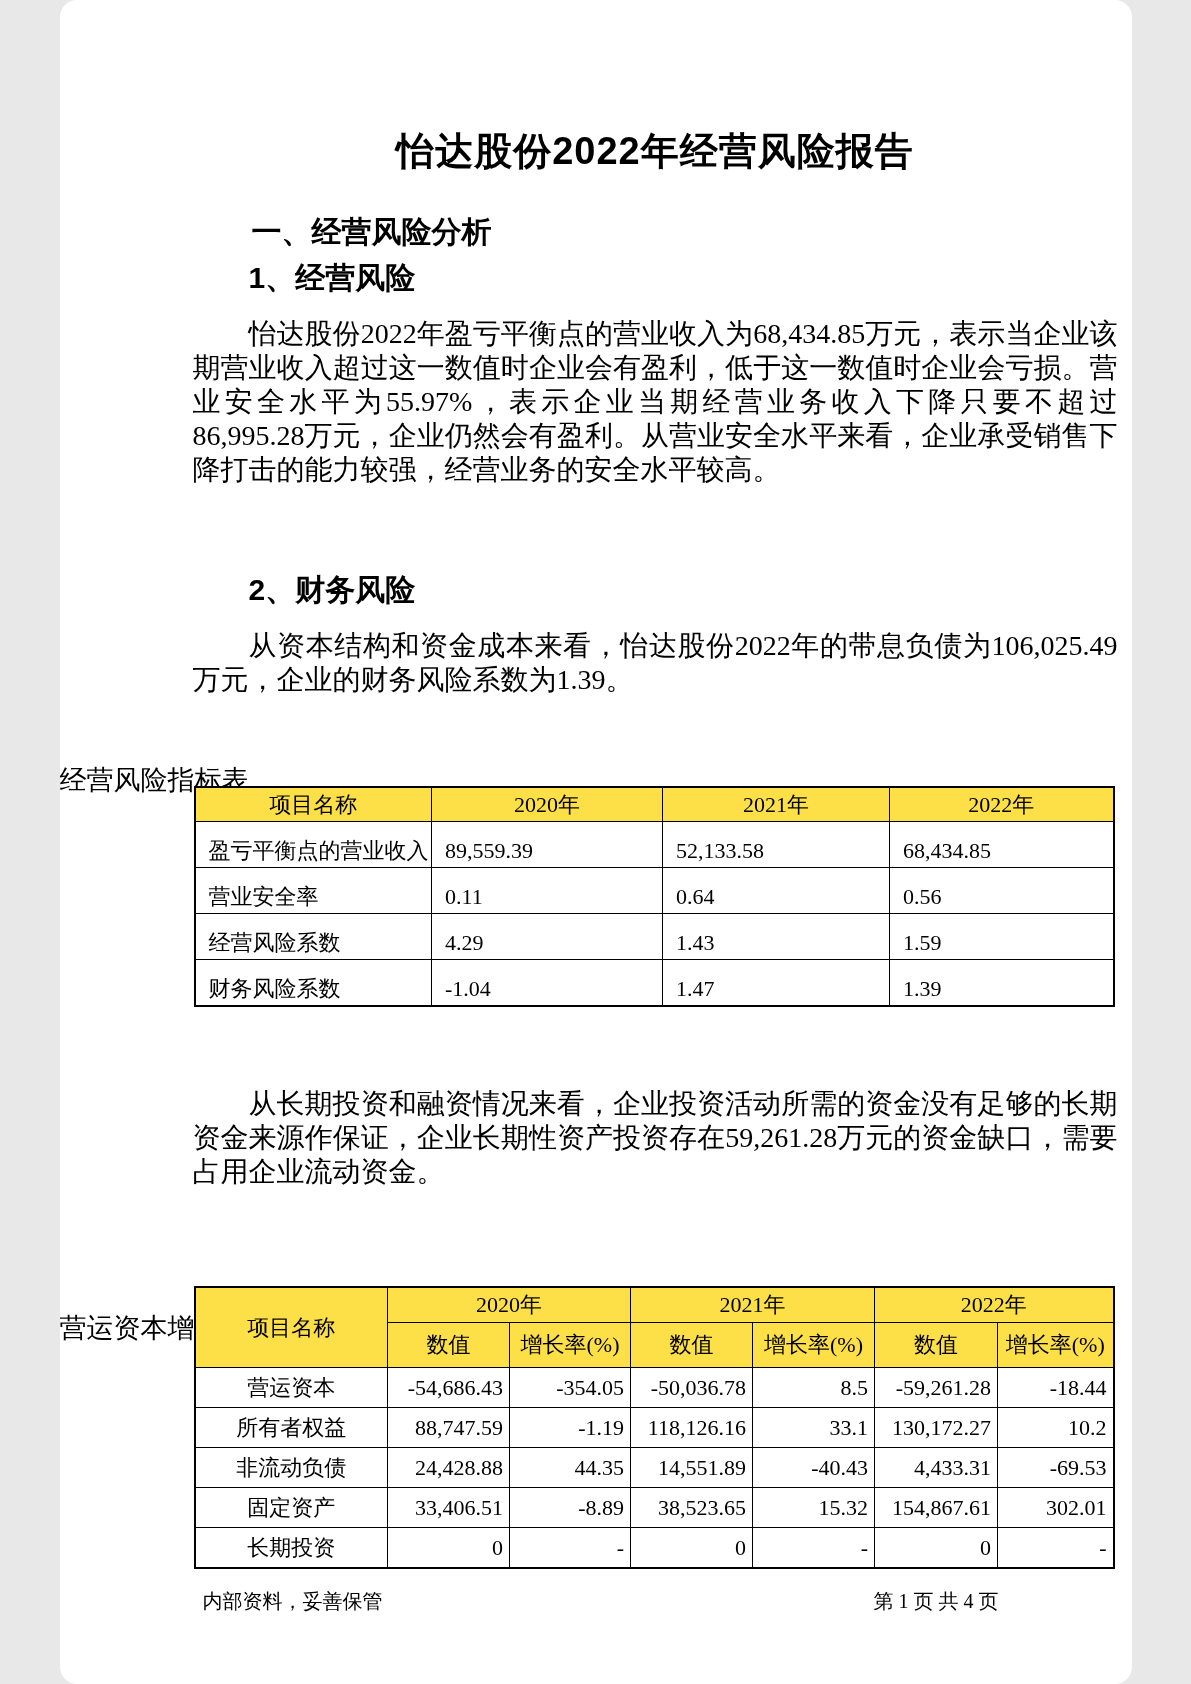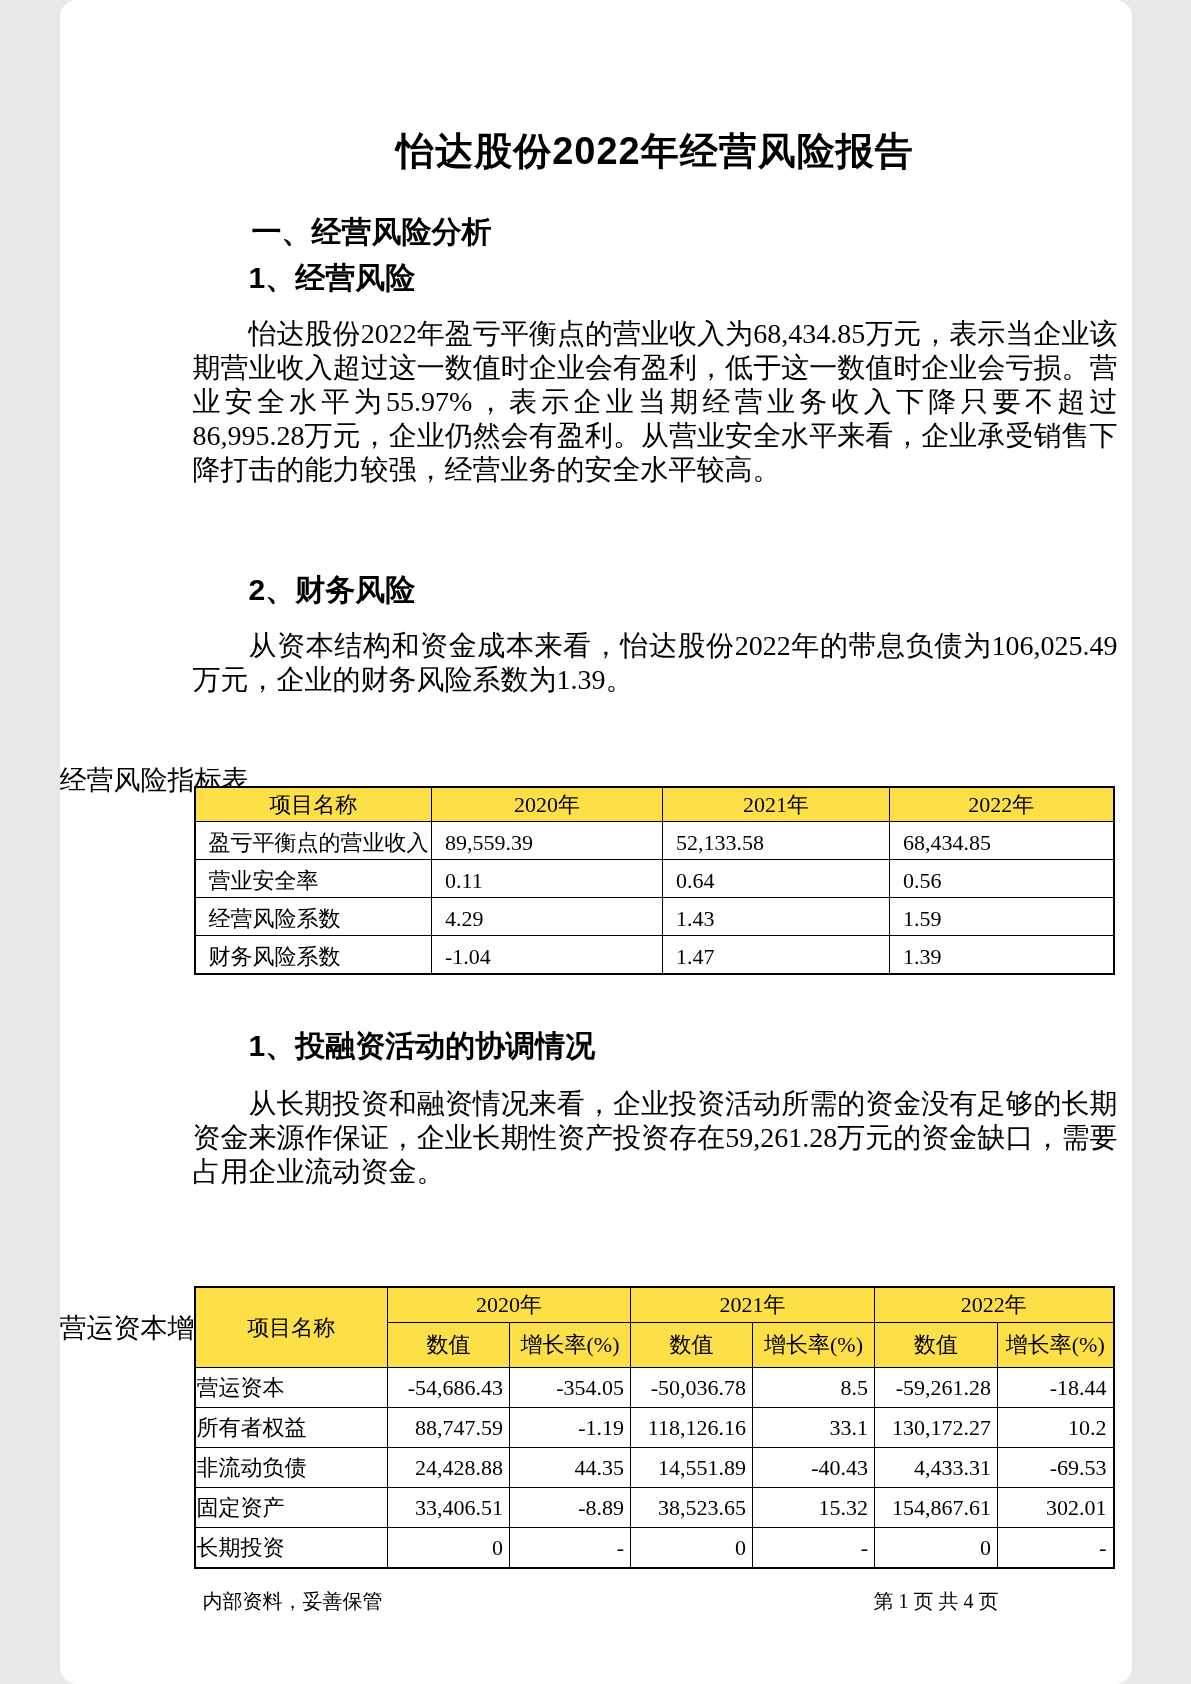--- a/index.html
+++ b/index.html
@@ -51,26 +51,26 @@
     border-collapse:collapse;
     table-layout:fixed;
     font-family:"Liberation Serif", serif;
     font-size:22px;
   }
   table, td, th{border:1px solid #000;}
   table{border:2px solid #000;}
   th{font-weight:normal;}
   .green{background:#fde047;}
   .t1 th{height:31px;text-align:center;vertical-align:middle;}
-  .t1 td{height:33px;vertical-align:middle;text-align:left;padding:4px 0 0 13px;}
+  .t1 td{height:33px;vertical-align:middle;text-align:left;padding:12px 0 0 13px;}
   .t2 .yr{height:32px;text-align:center;vertical-align:middle;}
   .t2 .sub{height:42px;text-align:center;vertical-align:middle;}
   .t2 .corner{text-align:center;vertical-align:middle;}
   .t2 td{height:37px;vertical-align:middle;}
-  .t2 td.lbl{text-align:left;}
+  .t2 td.lbl{text-align:center;}
   .t2 td.num{text-align:right;padding-right:6px;}
   .footer{
     font-size:20px;
     font-family:"Liberation Serif", serif;
   }
 </style>
 </head>
 <body>
 
 <div class="page">
@@ -120,21 +120,20 @@
     </tr>
     <tr>
       <td>财务风险系数</td>
       <td>-1.04</td>
       <td>1.47</td>
       <td>1.39</td>
     </tr>
   </tbody>
     </table>
 
-  <div class="abs h-sub" style="top:1026px;">1、投融资活动的协调情况</div>
   <div class="abs para" style="top:1087px;">从长期投资和融资情况来看，企业投资活动所需的资金没有足够的长期资金来源作保证，企业长期性资产投资存在59,261.28万元的资金缺口，需要占用企业流动资金。</div>
 
   <div class="abs tbl-caption" style="top:1310px;">营运资本增减变化表(万元)</div>
 
   <table class="abs t2" style="top:1286px;left:134px;width:921px;">
     <colgroup>
       <col style="width:193px">
         <col style="width:122px">
         <col style="width:121px">
         <col style="width:122px">

